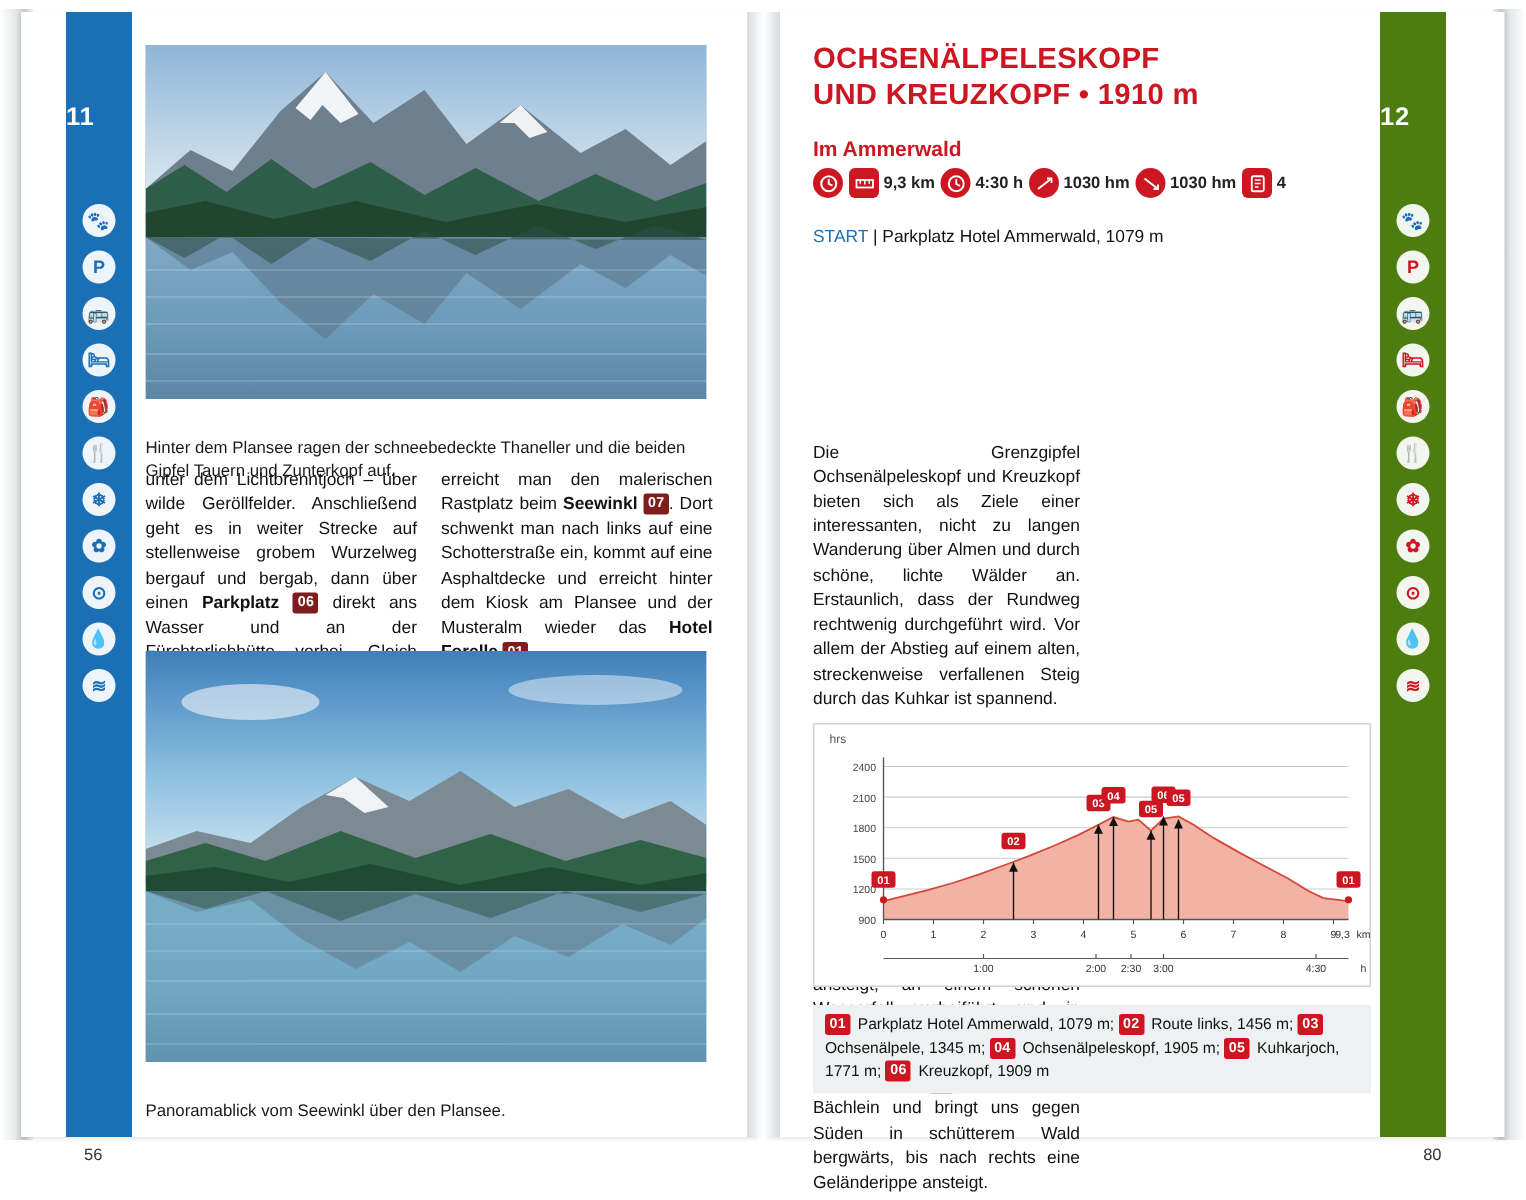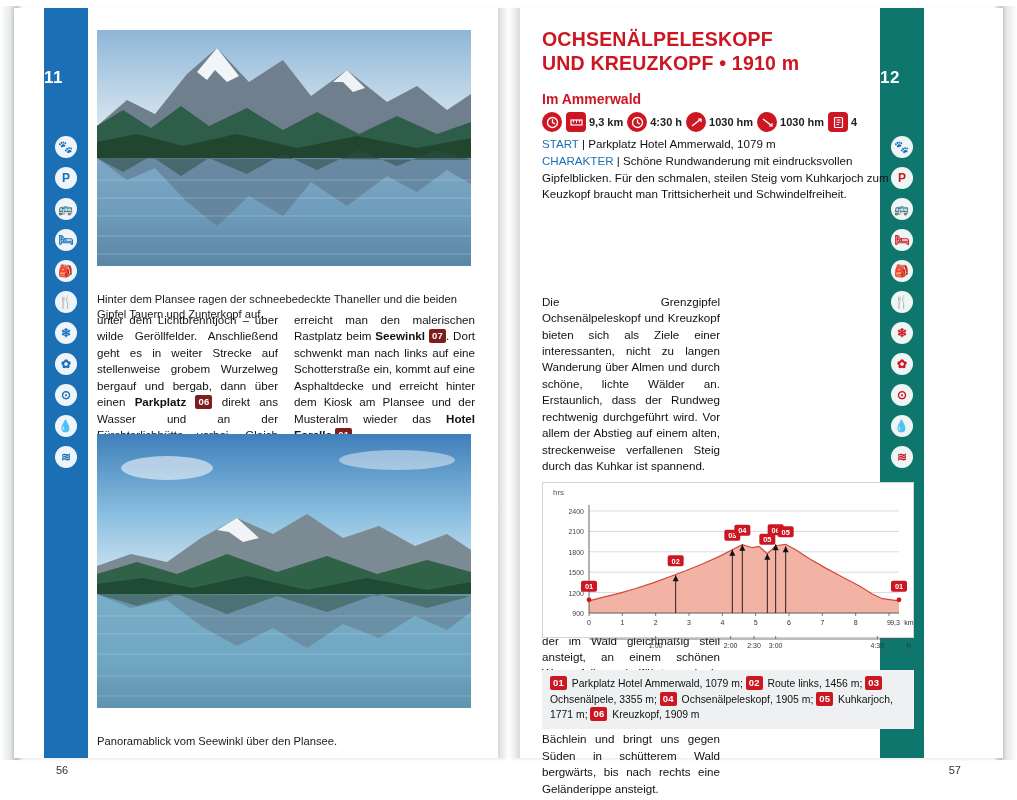--- a/index.html
+++ b/index.html
@@ -35,21 +35,21 @@
     position:absolute; left:498px; top:8px; width:22px; height:750px;
     background:linear-gradient(to right,#d8dadc 0%, #f4f5f6 35%, #ffffff 50%, #f4f5f6 65%, #d8dadc 100%);
   }
 
   
   .tab-bar {
     position:absolute; top:8px; width:44px; height:750px;
     color:#fff;
   }
   .tab-bar.left  { left:44px; background:#1a6fb5; }
-  .tab-bar.right { left:880px; background:#0f766e; }
+  .tab-bar.right { left:920px; background:#4d7c0f; }
   .tab-num {
     position:absolute; top:24px; left:0; width:44px; text-align:left;
     font-size:17px; font-weight:bold; letter-spacing:0.5px;margin-top:36px;
   }
   .tab-icons {
     position:absolute; top:128px; left:0; width:44px;
     display:flex; flex-direction:column; align-items:center; gap:9px;
   }
   .tab-icons .ico {
     width:22px; height:22px; border-radius:50%;
@@ -108,21 +108,21 @@
     font-size:11px; font-weight:bold; color:#222;
   }
   .fact { display:flex; align-items:center; gap:3px; }
   .fact .badge {
     width:20px; height:20px; border-radius:4px; background:#cc1622;
     display:flex; align-items:center; justify-content:center; color:#fff;
   }
   .fact .badge.circle { border-radius:50%; }
   .fact .badge svg { display:block; }
   .info {
-    position:absolute; left:542px; top:136px; width:372px;
+    position:absolute; left:542px; top:150px; width:372px;
     font-size:11.6px; line-height:1.45; color:#111;
   }
   .info .lbl { color:#1a6fb5; font-weight:normal; }
   .info .gps { color:#1a6fb5; }
   .r-two-col {
     position:absolute; left:542px; top:282px; width:372px;
     display:flex; gap:8px; font-size:11.6px; line-height:1.42;
     text-align:justify; color:#111;flex-direction:column;
   }
   .r-two-col .col { width:178px; }
@@ -130,21 +130,21 @@
     display:inline-block; width:12px; height:10px; background:#1a6fb5;
     position:relative; margin-right:4px; vertical-align:-1px;
   }
   .arrow-mark:after{
     content:""; position:absolute; left:3px; top:2px;
     border-left:5px solid #fff; border-top:3px solid transparent; border-bottom:3px solid transparent;
   }
 
   
   .chart-box {
-    position:absolute; left:542px; top:482px; width:372px; height:156px;
+    position:absolute; left:542px; top:482px; width:372px; height:176px;
     background:#fff; border:1px solid #cfd3d6;
   }
   .chart-box .hrs-label { position:absolute; left:10px; top:5px; font-size:8px; color:#555; }
   .chart-svg { position:absolute; left:0; top:0; }
   .legend {
     position:absolute; left:542px; top:670px; width:372px; min-height:56px;
     background:#eef0f1; padding:6px 8px; font-size:10.4px; line-height:1.5;
     color:#111;
   }
   .legend .wp { margin-right:2px; }
@@ -339,25 +339,20 @@
         </span>
         <span>4</span>
       </div>
     </div>
 
     <div class="info">
       <div>
         <span class="lbl">START</span>
         <span> | </span>
         <span>Parkplatz Hotel Ammerwald, 1079 m</span>
-      </div>
-      <div>
-        <span class="lbl">CHARAKTER</span>
-        <span> | </span>
-        <span>Schöne Rundwanderung mit eindrucksvollen Gipfelblicken. Für den schmalen, steilen Steig vom Kuhkarjoch zum Keuzkopf braucht man Trittsicherheit und Schwindelfreiheit.</span>
       </div>
     </div>
 
     <div class="r-two-col">
       <div class="col">
         <p>Die Grenzgipfel Ochsenälpeleskopf und Kreuzkopf bieten sich als Ziele einer interessanten, nicht zu langen Wanderung über Almen und durch schöne, lichte Wälder an. Erstaunlich, dass der Rundweg rechtwenig durchgeführt wird. Vor allem der Abstieg auf einem alten, streckenweise verfallenen Steig durch das Kuhkar ist spannend.</p>
         <p style="margin-top:10px;">
           <span class="arrow-mark"></span><b class="place">Den Hotelparkplatz in Ammerwald</b>
           <span class="wp">01</span>
           <span>verlässt man auf einem</span>
@@ -450,22 +445,22 @@
           <text x="242.66666666666666" y="51.76" text-anchor="middle" font-size="7.4" fill="#fff" font-weight="bold" font-family="&quot;Liberation Sans&quot;, sans-serif">05</text>
           <circle cx="356" cy="116.828" r="2.4" fill="#cc1622"></circle>
           <rect x="348" y="97.828" width="16" height="11" rx="2" fill="#cc1622"></rect>
           <text x="356" y="106.22800000000001" text-anchor="middle" font-size="7.4" fill="#fff" font-weight="bold" font-family="&quot;Liberation Sans&quot;, sans-serif">01</text>
         </svg>
     </div>
 
     <div class="legend">
       <span><span class="wp red">01</span> <span>Parkplatz Hotel Ammerwald, 1079 m;</span></span>
       <span><span class="wp red">02</span> <span>Route links, 1456 m;</span></span>
-      <span><span class="wp red">03</span> <span>Ochsenälpele, 3355 m;</span></span>
+      <span><span class="wp red">03</span> <span>Ochsenälpele, 1345 m;</span></span>
       <span><span class="wp red">04</span> <span>Ochsenälpeleskopf, 1905 m;</span></span>
       <span><span class="wp red">05</span> <span>Kuhkarjoch, 1771 m;</span></span>
       <span><span class="wp red">06</span> <span>Kreuzkopf, 1909 m</span></span>
     </div>
 
-    <div class="pagenum right">57</div>
+    <div class="pagenum right">80</div>
   </div>
 
 </div>
 
 </body></html>

